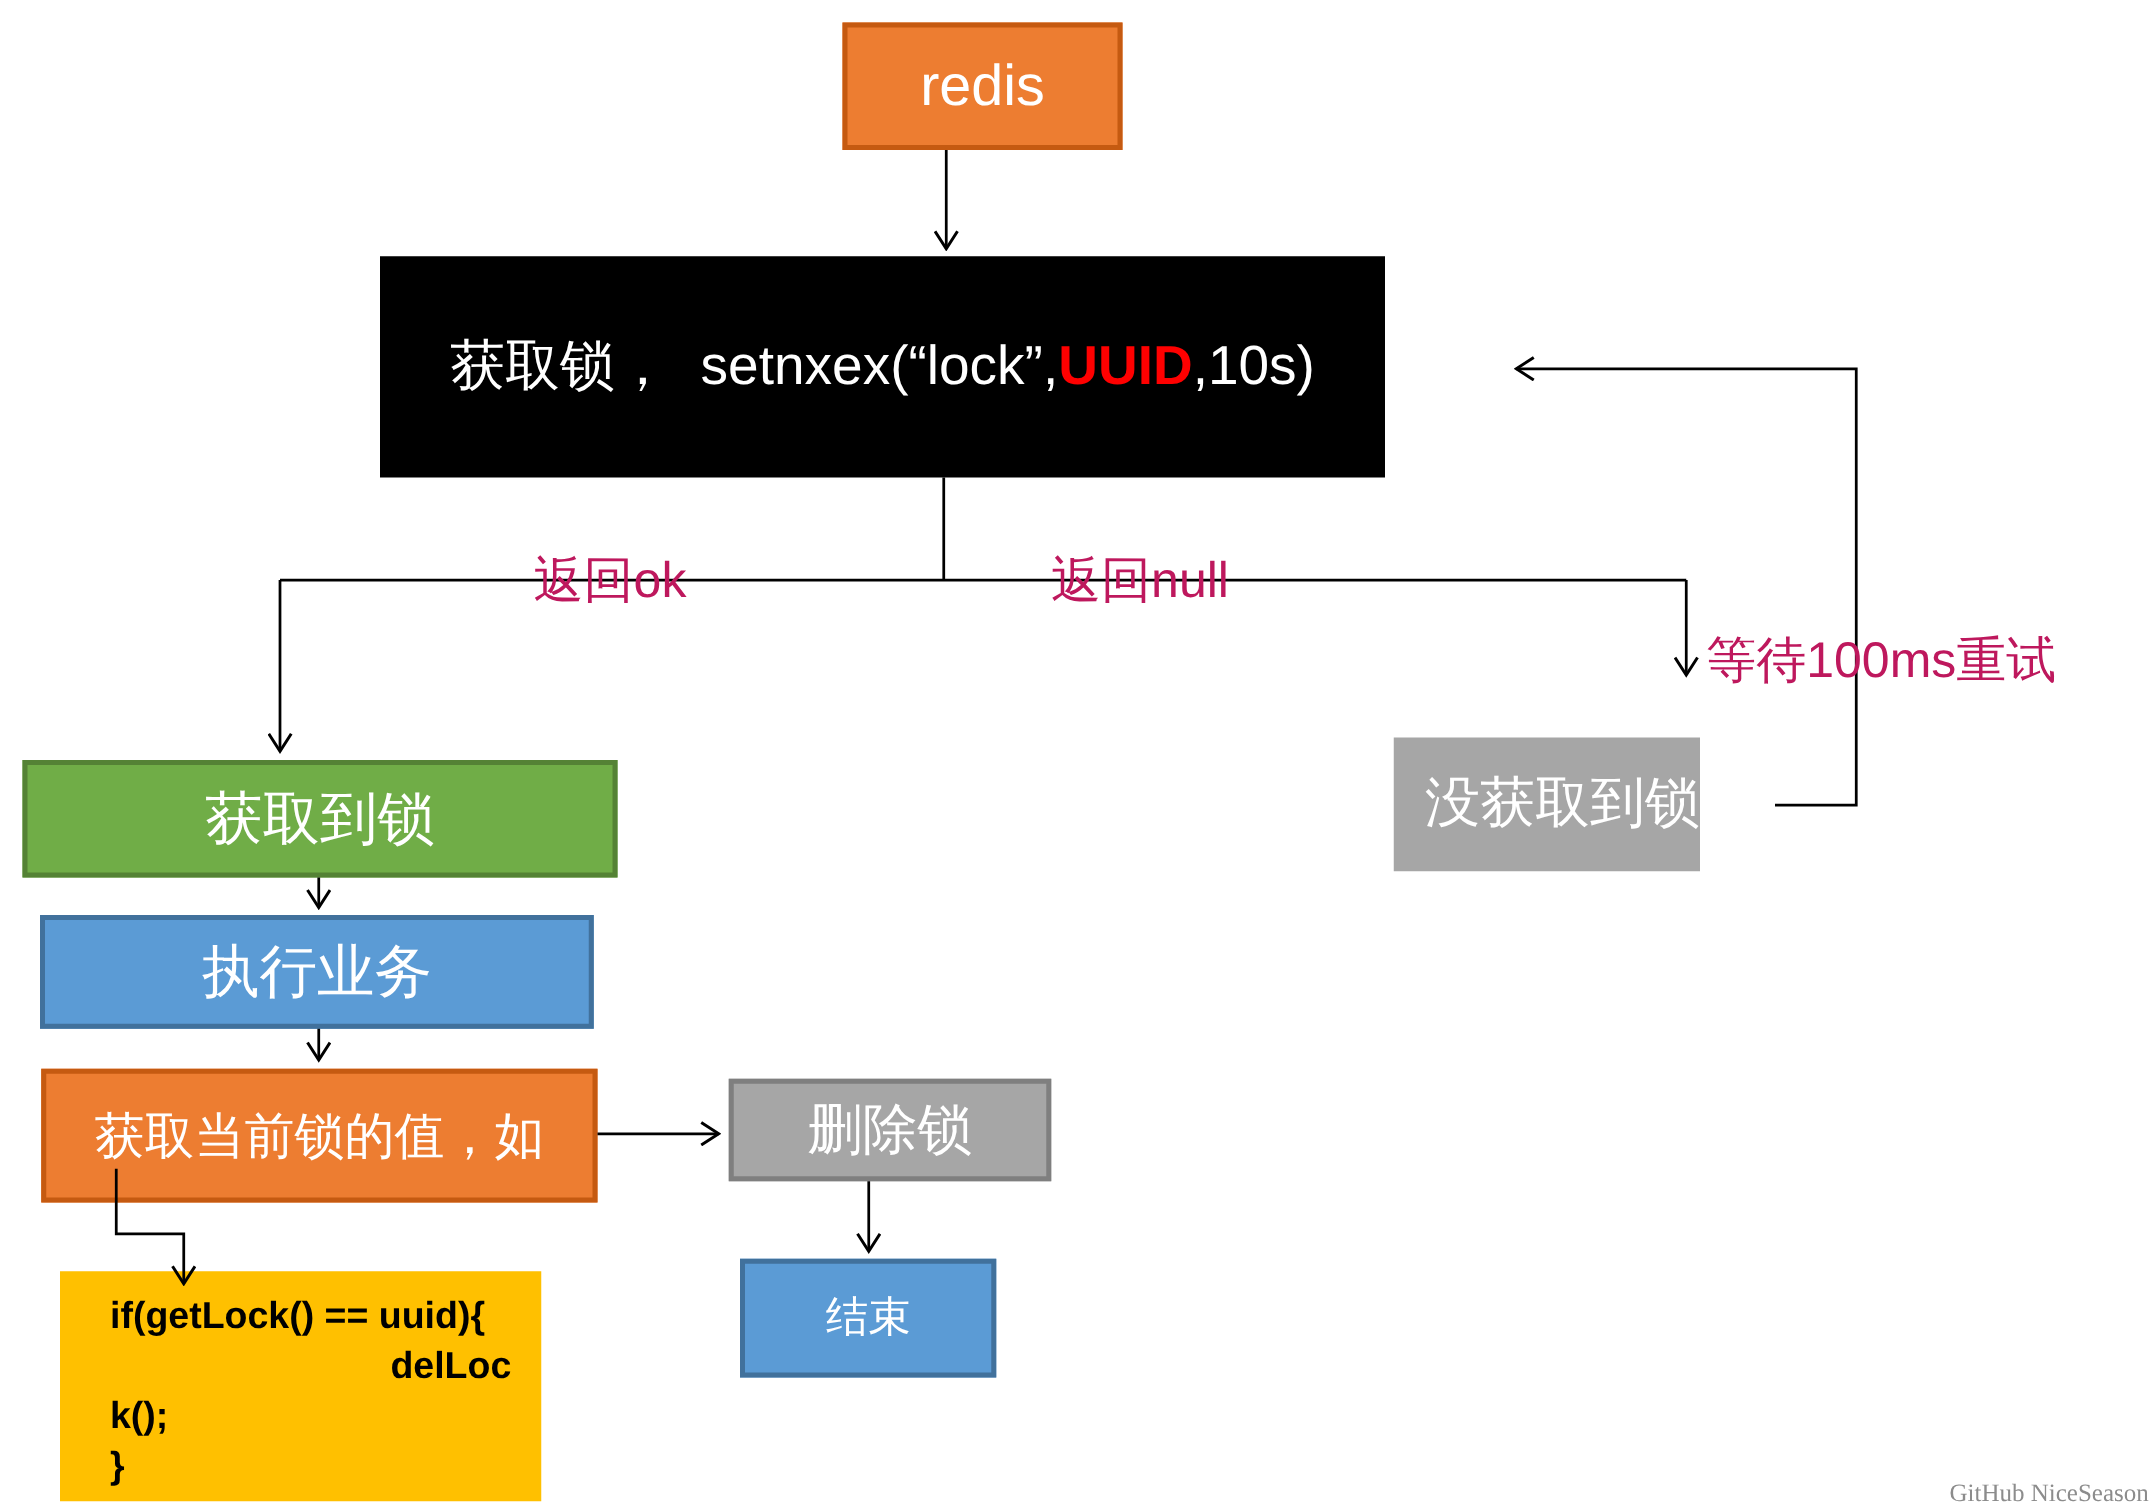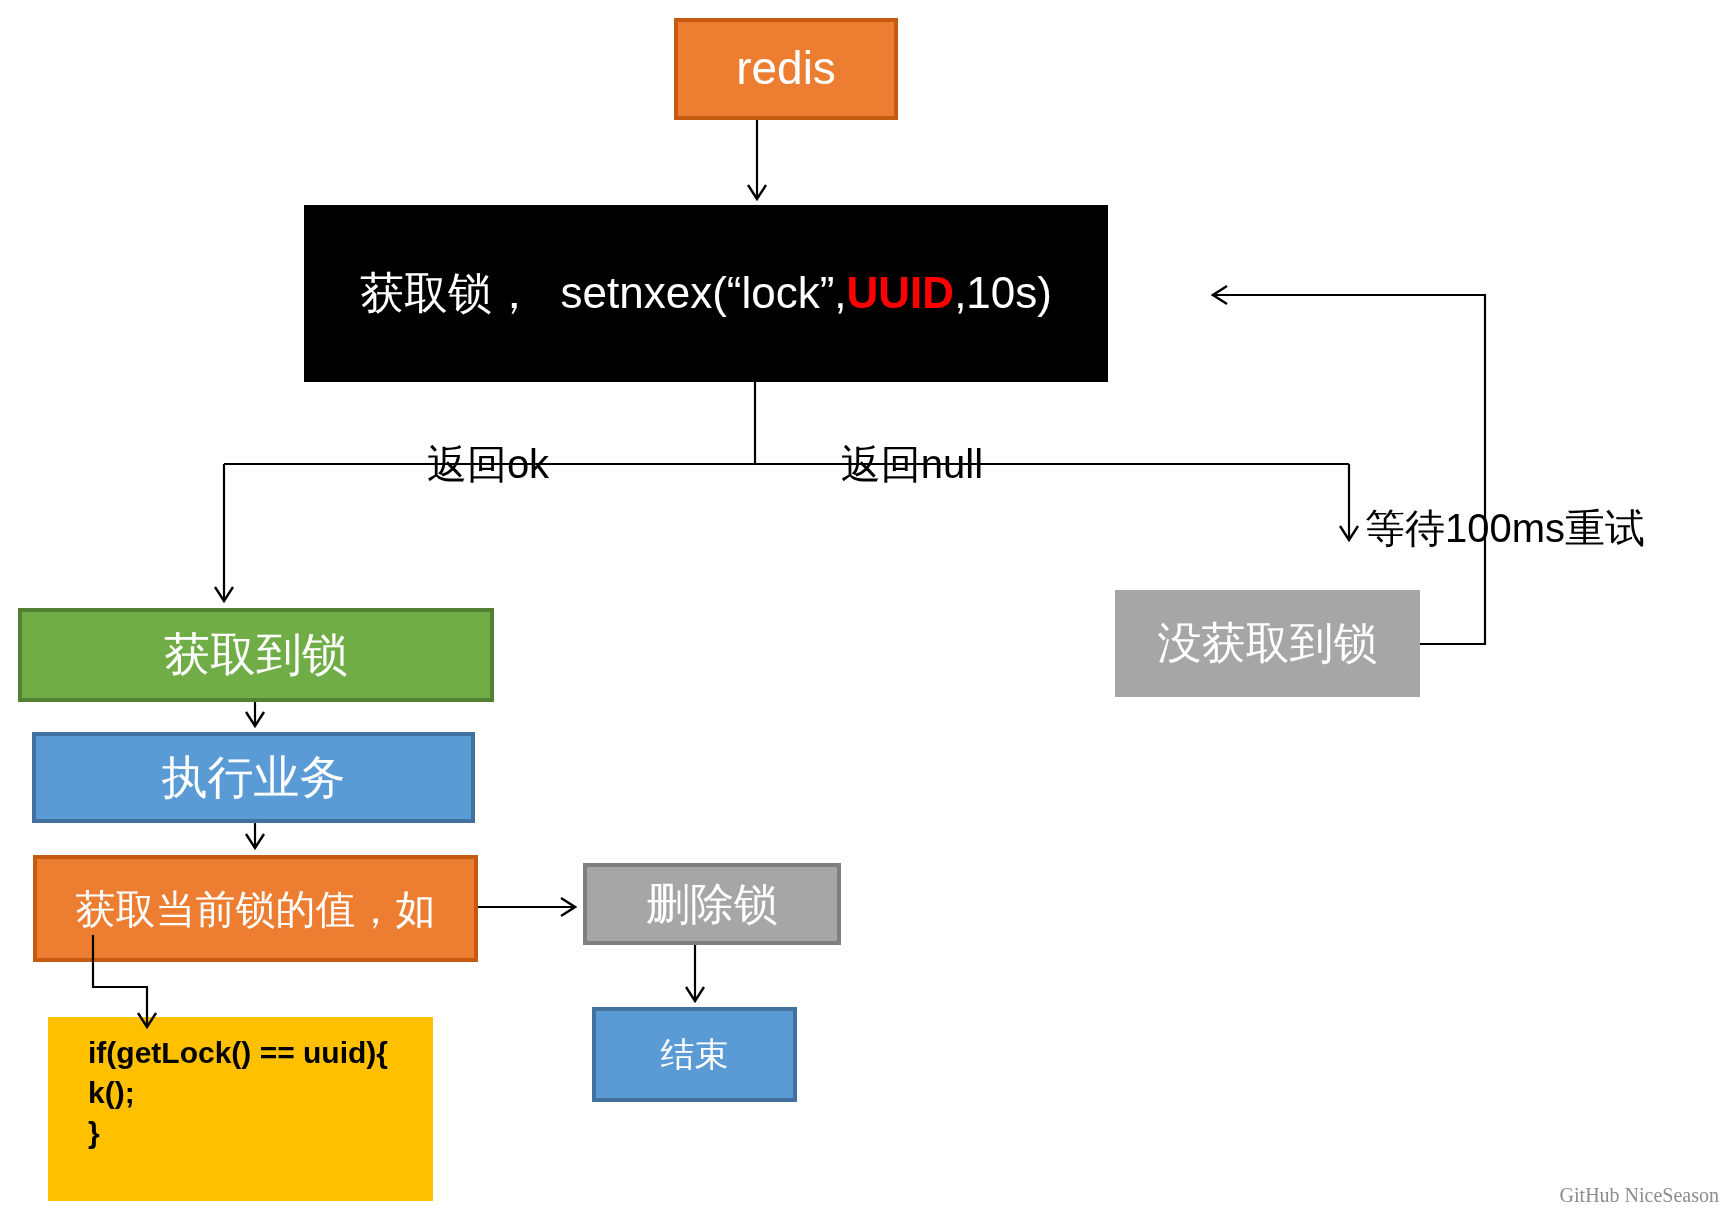--- a/index.html
+++ b/index.html
@@ -40,23 +40,24 @@
   .node-acquire .uuid {
     color: var(--red);
     font-weight: bold;
   }
   .node-got-lock {
     left: 18px; top: 608px; width: 476px; height: 94px;
     background: var(--green); border: 4px solid var(--green-border);
     font-size: 46px;
   }
   .node-no-lock {
-    left: 1115px; top: 590px; width: 305px; height: 107px;
+    left: 1115px; top: 590px; width: 245px; height: 107px;
     background: var(--gray);
     font-size: 44px;
+    align-items: flex-end;
   }
   .node-run-business {
     left: 32px; top: 732px; width: 443px; height: 91px;
     background: var(--blue); border: 4px solid var(--blue-border);
     font-size: 46px;
   }
   .node-check-lock {
     left: 33px; top: 855px; width: 445px; height: 107px;
     background: var(--orange); border: 4px solid var(--orange-border);
     font-size: 40px;
@@ -85,21 +86,21 @@
     padding-top: 16px;
     line-height: 40px;
   }
   .code-line { padding-left: 40px; white-space: pre; }
   .code-line.right { text-align: right; padding-right: 24px; padding-left: 0; }
 
   .edge-label {
     position: absolute;
     transform: translate(-50%, -50%);
     font-size: 40px;
-    color: #000000;
+    color: #be185d;
     white-space: nowrap;
     z-index: 3;
   }
   #connectors {
     position: absolute;
     left: 0; top: 0;
     z-index: 2;
     pointer-events: none;
   }
   .watermark {
@@ -142,20 +143,21 @@
 <div class="node node-delete-lock">
   <span>删除锁</span>
 </div>
 
 <div class="node node-end">
   <span>结束</span>
 </div>
 
 <div class="node node-code">
   <div class="code-line">if(getLock() == uuid){</div>
+  <div class="code-line right">delLoc</div>
   <div class="code-line">k();</div>
   <div class="code-line">}</div>
 </div>
 
 <svg id="connectors" width="1725" height="1209" viewBox="0 0 1725 1209" xmlns="http://www.w3.org/2000/svg">
   <defs>
     <marker id="arrow" viewBox="-16 -10 18 20" refX="0" refY="0" markerWidth="18" markerHeight="20" markerUnits="userSpaceOnUse" orient="auto">
       <path d="M-14,-9 L0,0 L-14,9" fill="none" stroke="#000000" stroke-width="2.4"></path>
     </marker>
   </defs>

